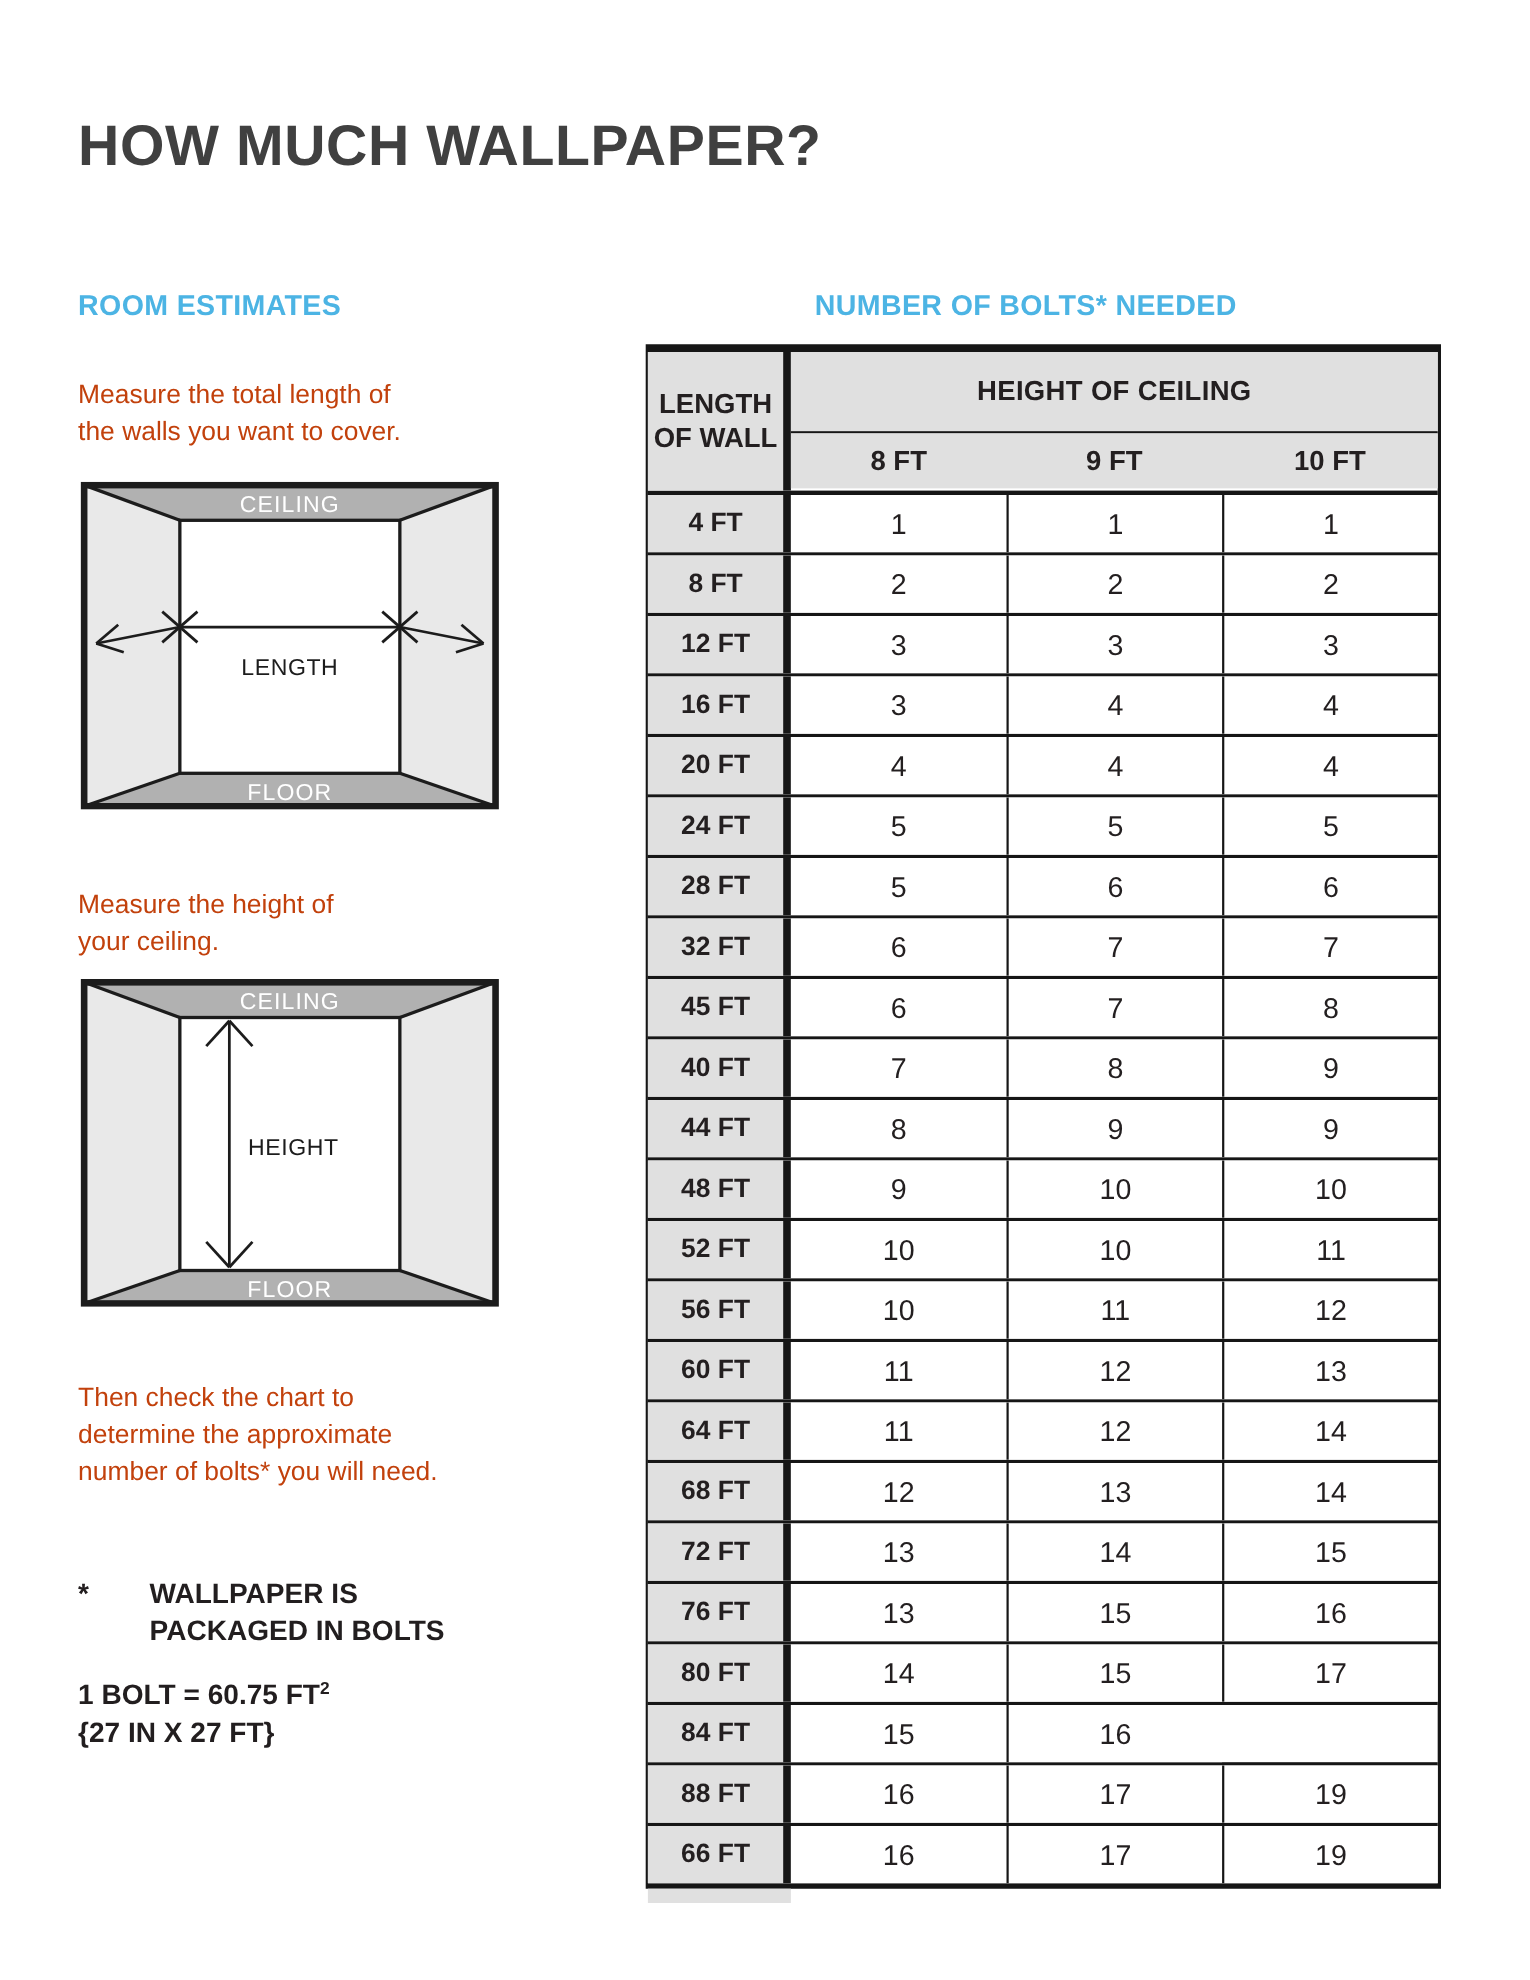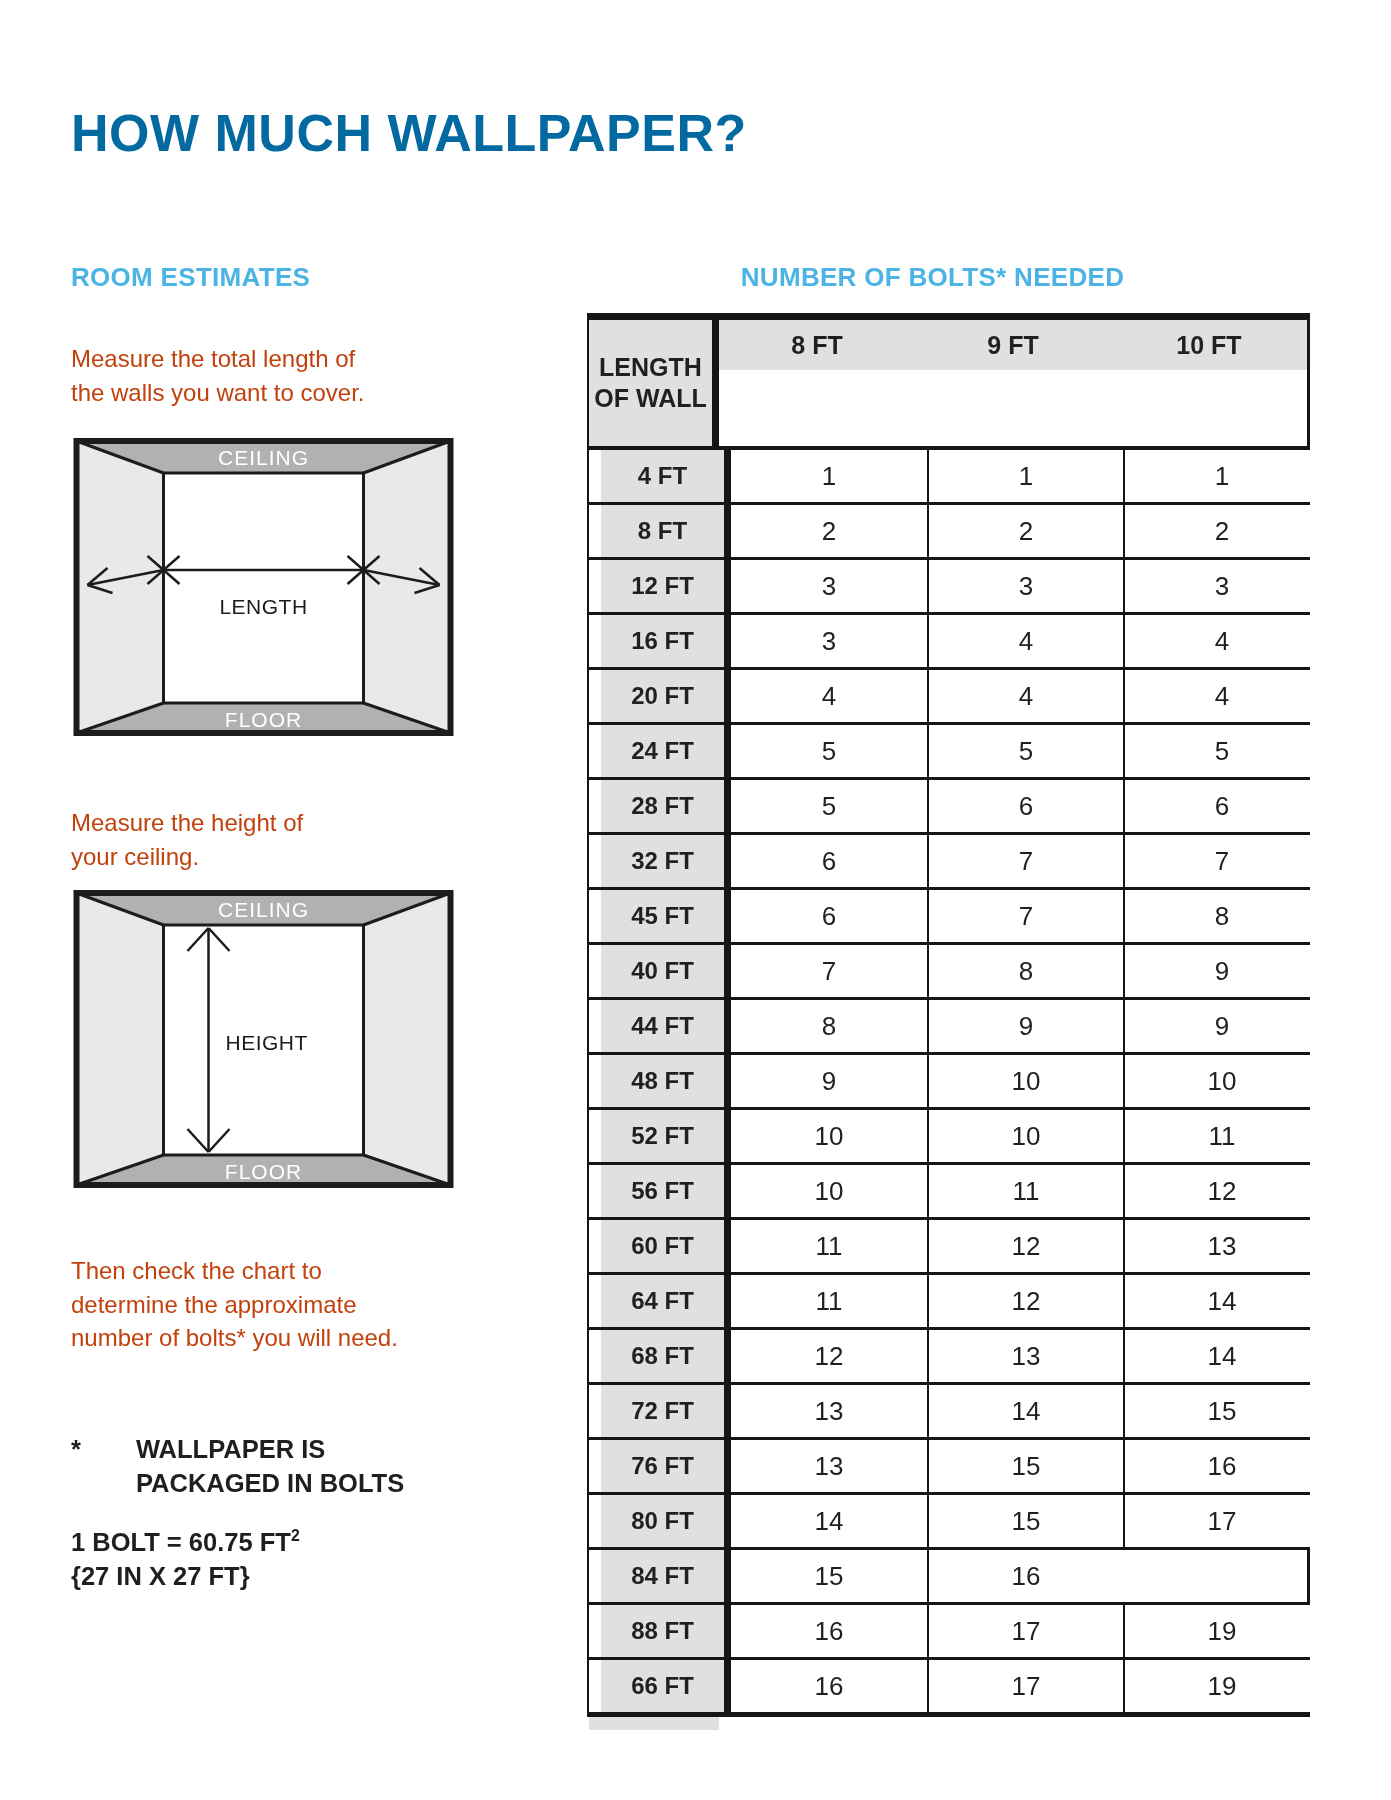--- a/index.html
+++ b/index.html
@@ -2,21 +2,21 @@
 <html><head>
 <meta charset="utf-8">
 <style>
   html,body{margin:0;padding:0;}
   body{
     width:1391px;height:1800px;background:#ffffff;position:relative;
     font-family:"Liberation Sans", sans-serif;color:#231f20;overflow:hidden;
   }
   .abs{position:absolute;}
   .title{
-    left:71px;top:68px;font-size:52px;font-weight:bold;color:#0369a1;
+    left:71px;top:68px;font-size:52px;font-weight:bold;color:#404040;
     letter-spacing:0.5px;white-space:nowrap;
   }
   .blue-heading{
     font-size:26px;font-weight:bold;color:#4cb4e4;letter-spacing:0.3px;white-space:nowrap;
   }
   .room-heading{left:71px;top:262px;}
   .table-heading{left:571px;top:262px;width:723px;text-align:center;}
   .body-text{
     left:71px;font-size:24px;line-height:33.5px;white-space:pre-line;color:#c2410c;
   }
@@ -54,21 +54,21 @@
     display:flex;align-items:center;justify-content:center;
     font-size:25px;font-weight:bold;letter-spacing:0.3px;
   }
   .sub-h{
     background:#e0e0e0;height:50px;display:grid;grid-template-columns:196px 196px 196px;
   }
   .sub-h > div{
     display:flex;align-items:center;justify-content:center;
     font-size:25px;font-weight:bold;
   }
-  .t-row{display:grid;grid-template-columns:130px 196px 196px 196px;height:52px;padding-left:12px;}
+  .t-row{display:grid;grid-template-columns:130px 196px 196px 196px;height:52px;}
   .t-row + .t-row{border-top:3px solid #161616;}
   .t-label{
     background:#e0e0e0;border-right:7px solid #161616;box-sizing:border-box;
     display:flex;align-items:center;justify-content:center;
     font-size:24px;font-weight:bold;
   }
   .t-val{
     background:#ffffff;display:flex;align-items:center;justify-content:center;
     font-size:26px;box-sizing:border-box;
   }
@@ -160,20 +160,21 @@
 
 <div class="abs bolt-dims">{27 IN X 27 FT}</div>
 
 <div class="abs blue-heading table-heading">NUMBER OF BOLTS* NEEDED</div>
 
 <div class="abs bolt-table">
   <div class="t-header">
     <div class="corner">LENGTH
 OF WALL</div>
     <div class="t-right">
+      <div class="group-h">HEIGHT OF CEILING</div>
       <div class="sub-h">
         <div>8 FT</div>
         <div>9 FT</div>
         <div>10 FT</div>
       </div>
     </div>
   </div>
   <div class="t-body">
       <div class="t-row">
     <div class="t-label">4 FT</div>

